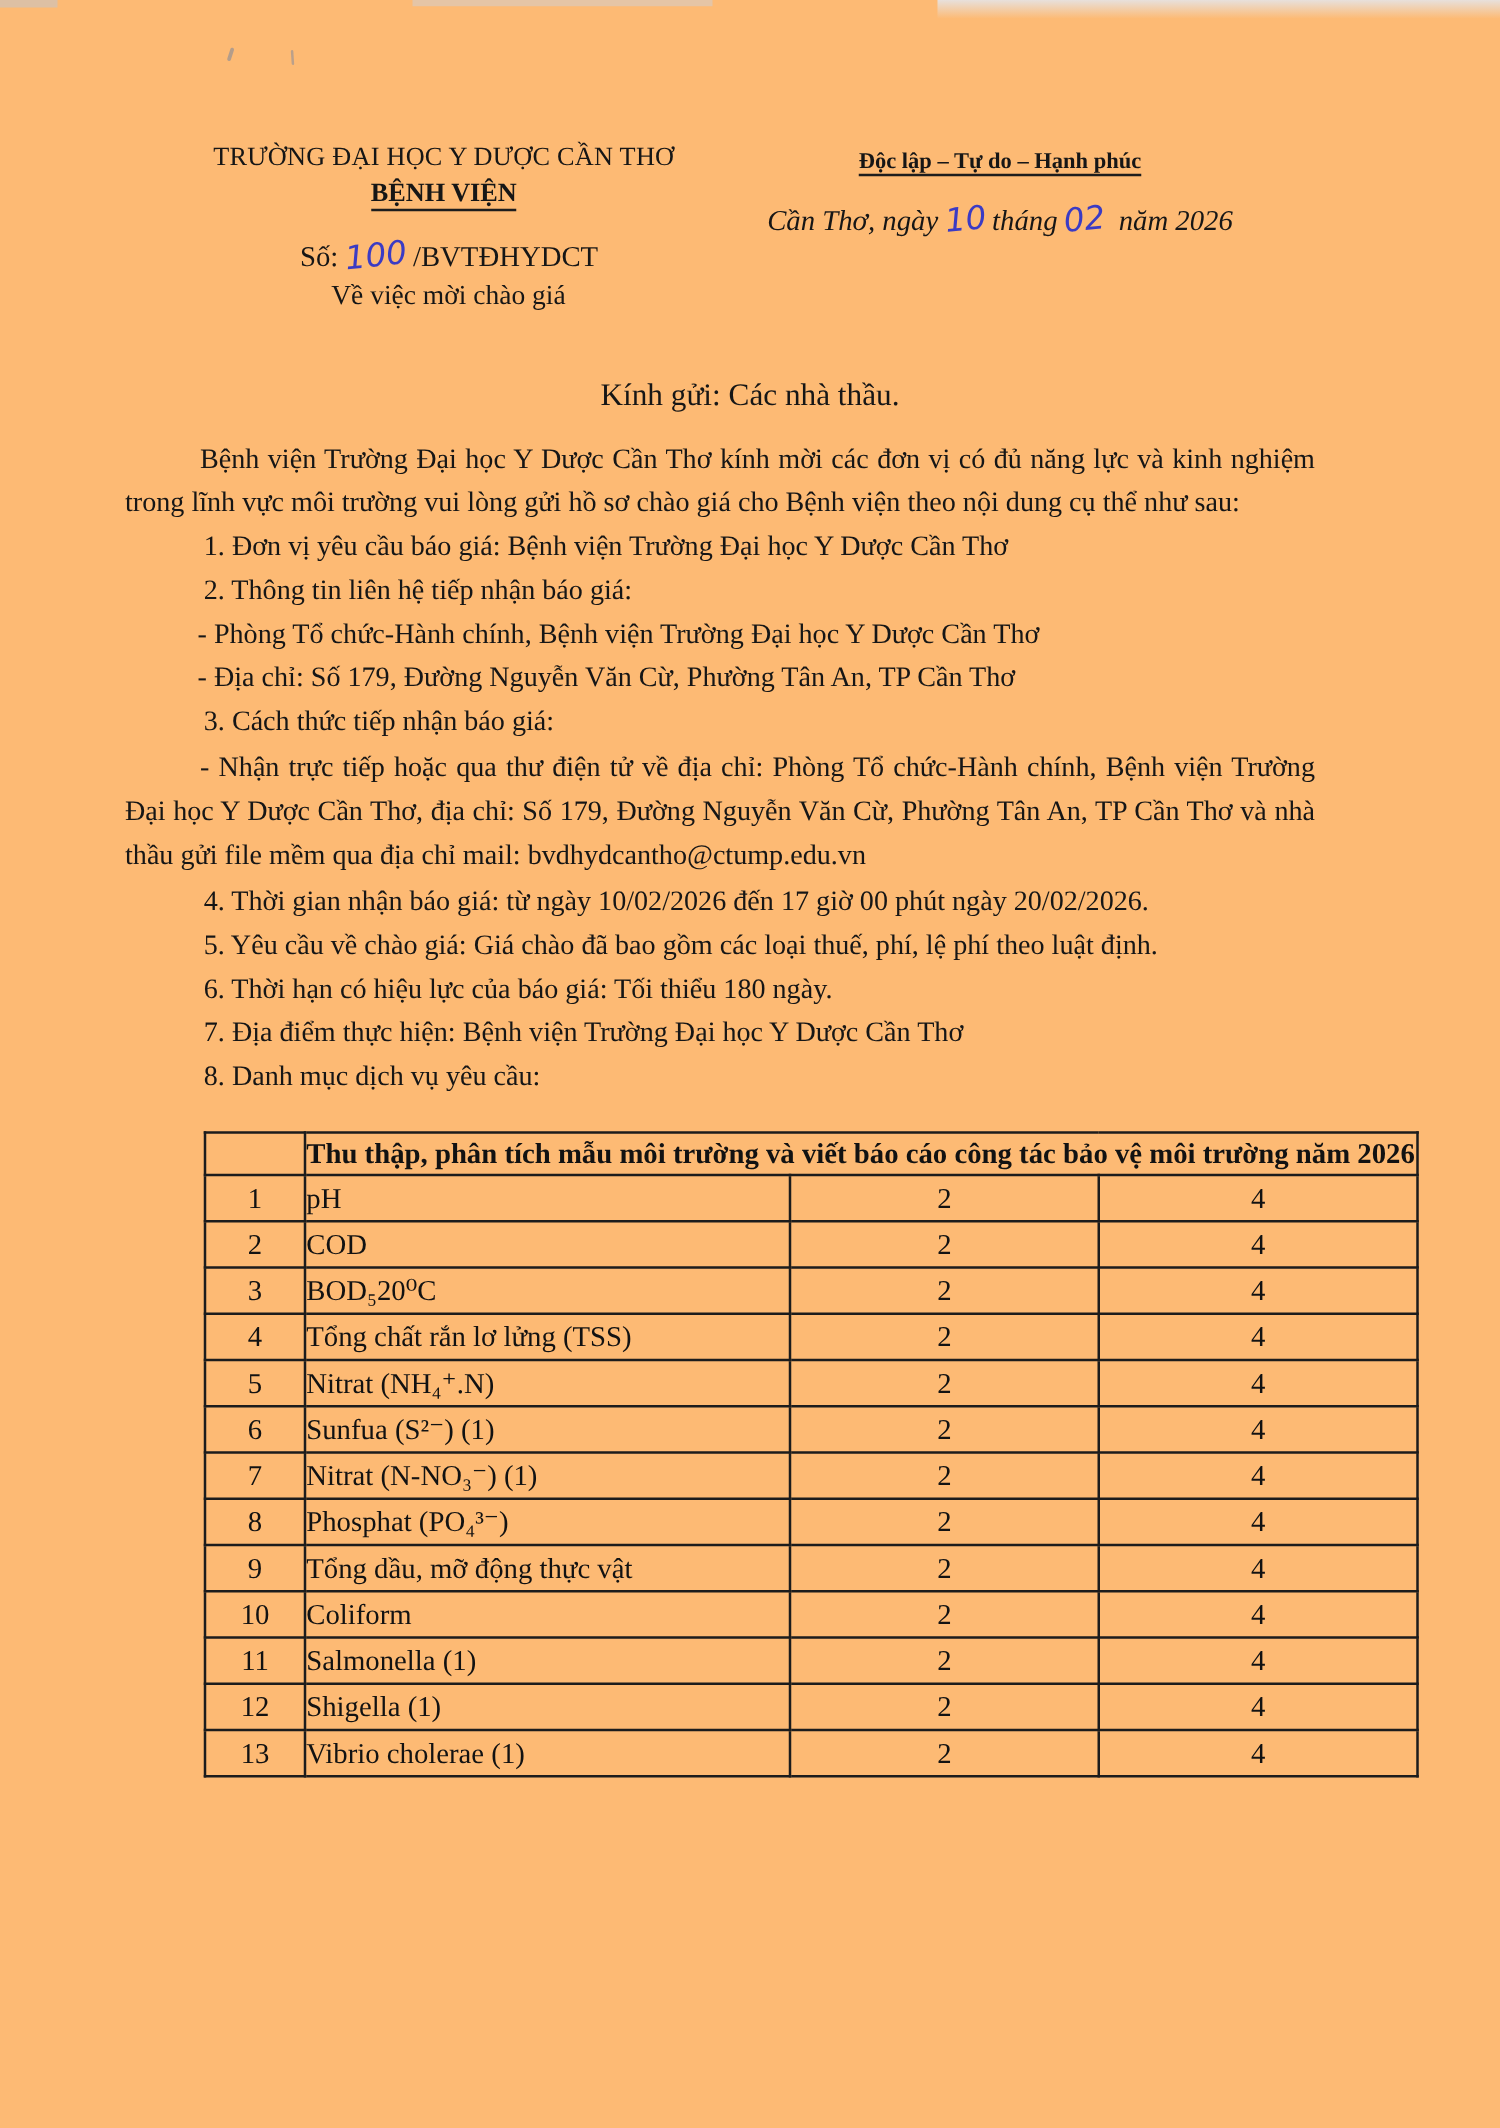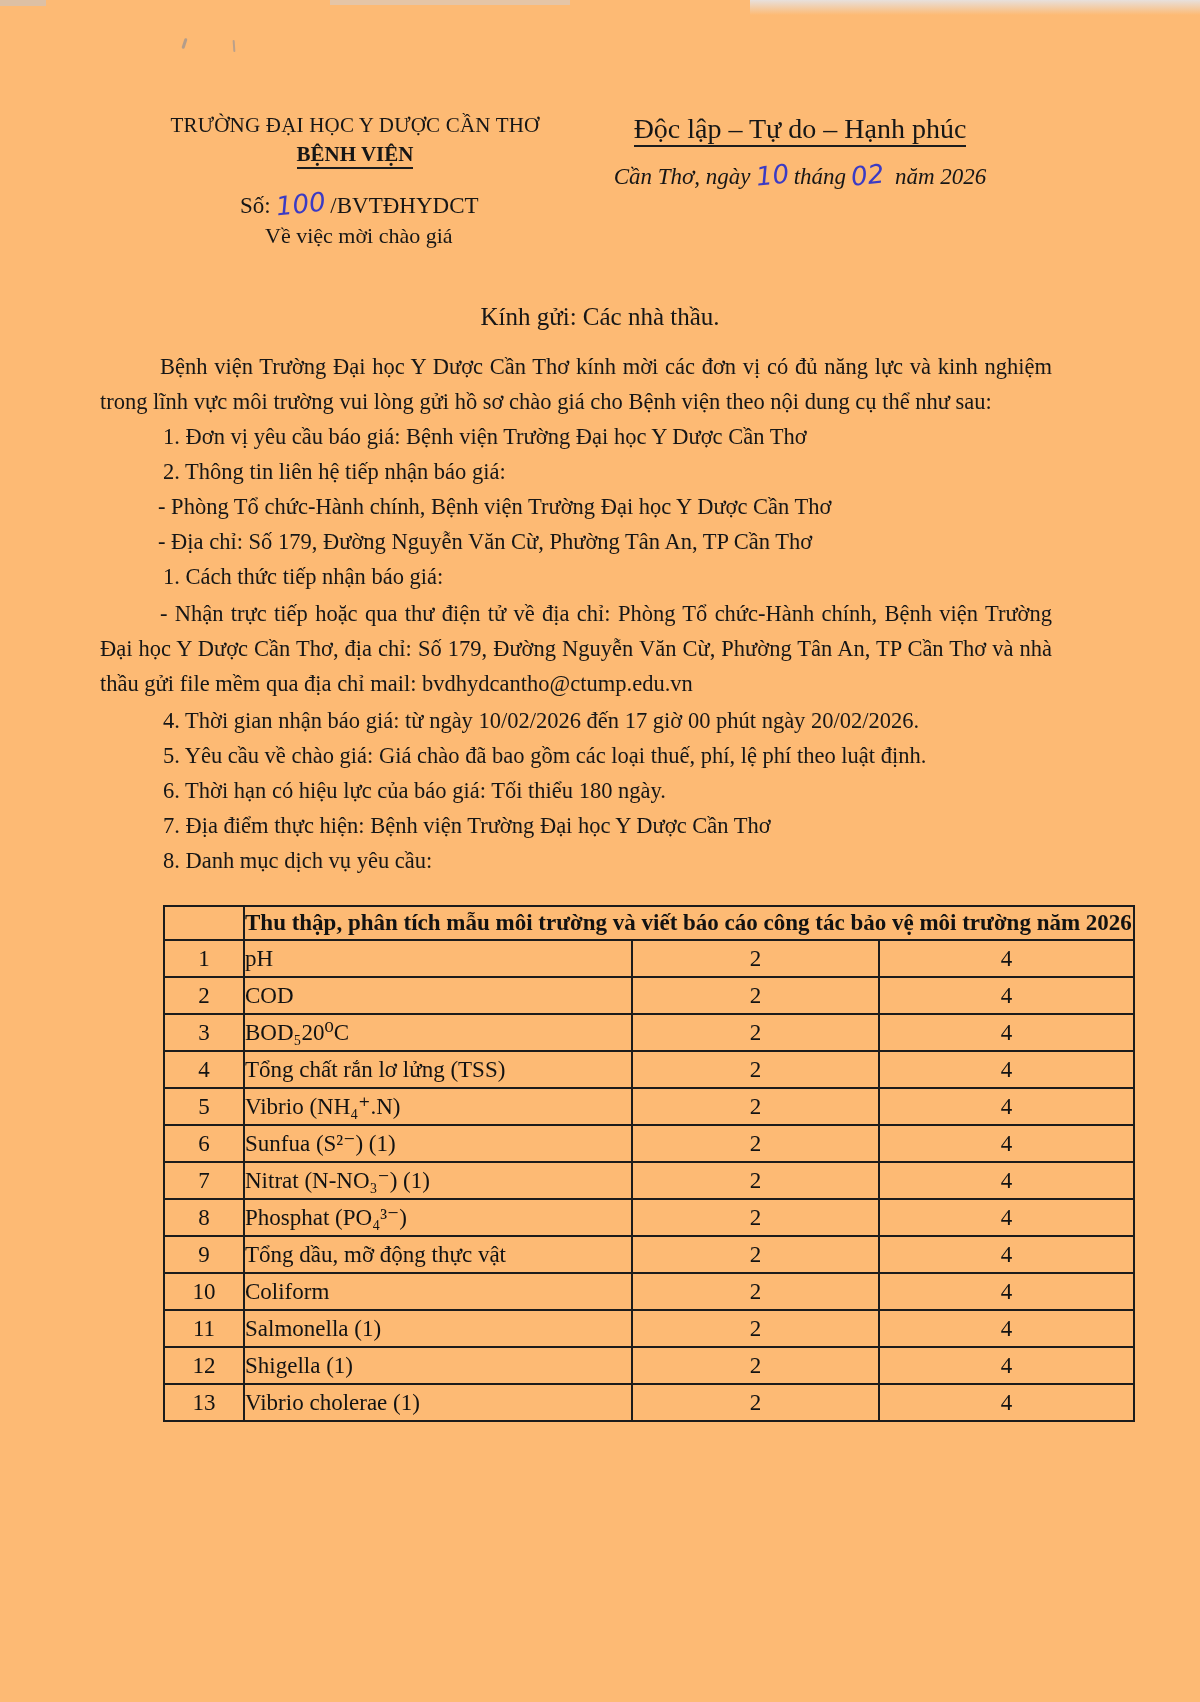--- a/index.html
+++ b/index.html
@@ -22,21 +22,21 @@
 
   
   .hdr-left  { position:absolute; top:112px; left:120px;  width:470px; text-align:center; }
   .hdr-right { position:absolute; top:112px; left:570px;  width:460px; text-align:center; }
   .org-name  { font-size:21px; line-height:27px; letter-spacing:.2px; }
   .org-unit  { font-size:21px; line-height:30px; font-weight:bold; }
   .u-line    { border-bottom:2px solid #1d1d1d; padding-bottom:1px; }
   .doc-number { margin-top:22px; font-size:23px; line-height:30px; text-align:left; padding-left:120px; }
   .doc-subject { font-size:22px; line-height:30px; text-align:left; padding-left:145px; }
   .nat-1 { font-size:21px; line-height:27px; font-weight:bold; letter-spacing:.1px; }
-  .nat-2 { font-size:28px; line-height:33px; font-weight:normal; }
+  .nat-2 { font-size:18px; line-height:33px; font-weight:bold; }
   .date-line { margin-top:16px; font-size:23px; line-height:32px; font-style:italic; }
   .hand {
     display:inline-block;
     color:#3b3bc4;
     font-family:"DejaVu Sans",sans-serif;
     font-style:italic;
     font-size:26px;
     line-height:26px;
     margin:0 5px;
     transform:rotate(-6deg);
@@ -87,21 +87,21 @@
     <div class="date-line"><span>Cần Thơ, ngày</span><span class="hand">10</span><span>tháng</span><span class="hand">02</span> <span>năm 2026</span></div>
   </div>
 
   <div class="body-text">
     <div class="salutation">Kính gửi: Các nhà thầu.</div>
     <p class="intro">Bệnh viện Trường Đại học Y Dược Cần Thơ kính mời các đơn vị có đủ năng lực và kinh nghiệm trong lĩnh vực môi trường vui lòng gửi hồ sơ chào giá cho Bệnh viện theo nội dung cụ thể như sau:</p>
     <p class="item">1. Đơn vị yêu cầu báo giá: Bệnh viện Trường Đại học Y Dược Cần Thơ</p>
     <p class="item">2. Thông tin liên hệ tiếp nhận báo giá:</p>
     <p class="dash">- Phòng Tổ chức-Hành chính, Bệnh viện Trường Đại học Y Dược Cần Thơ</p>
     <p class="dash">- Địa chỉ: Số 179, Đường Nguyễn Văn Cừ, Phường Tân An, TP Cần Thơ</p>
-    <p class="item">1. Cách thức tiếp nhận báo giá:</p>
+    <p class="item">3. Cách thức tiếp nhận báo giá:</p>
     <p class="para">- Nhận trực tiếp hoặc qua thư điện tử về địa chỉ: Phòng Tổ chức-Hành chính, Bệnh viện Trường Đại học Y Dược Cần Thơ, địa chỉ: Số 179, Đường Nguyễn Văn Cừ, Phường Tân An, TP Cần Thơ và nhà thầu gửi file mềm qua địa chỉ mail: bvdhydcantho@ctump.edu.vn</p>
     <p class="item">4. Thời gian nhận báo giá: từ ngày 10/02/2026 đến 17 giờ 00 phút ngày 20/02/2026.</p>
     <p class="item">5. Yêu cầu về chào giá: Giá chào đã bao gồm các loại thuế, phí, lệ phí theo luật định.</p>
     <p class="item">6. Thời hạn có hiệu lực của báo giá: Tối thiểu 180 ngày.</p>
     <p class="item">7. Địa điểm thực hiện: Bệnh viện Trường Đại học Y Dược Cần Thơ</p>
     <p class="item">8. Danh mục dịch vụ yêu cầu:</p>
   </div>
 
   <table class="svc">
     <colgroup>
@@ -134,21 +134,21 @@
           <td class="num">4</td>
         </tr>
     <tr>
           <td class="stt">4</td>
           <td class="work">Tổng chất rắn lơ lửng (TSS)</td>
           <td class="num">2</td>
           <td class="num">4</td>
         </tr>
     <tr>
           <td class="stt">5</td>
-          <td class="work">Vibrio (NH₄⁺.N)</td>
+          <td class="work">Nitrat (NH₄⁺.N)</td>
           <td class="num">2</td>
           <td class="num">4</td>
         </tr>
     <tr>
           <td class="stt">6</td>
           <td class="work">Sunfua (S²⁻) (1)</td>
           <td class="num">2</td>
           <td class="num">4</td>
         </tr>
     <tr>

